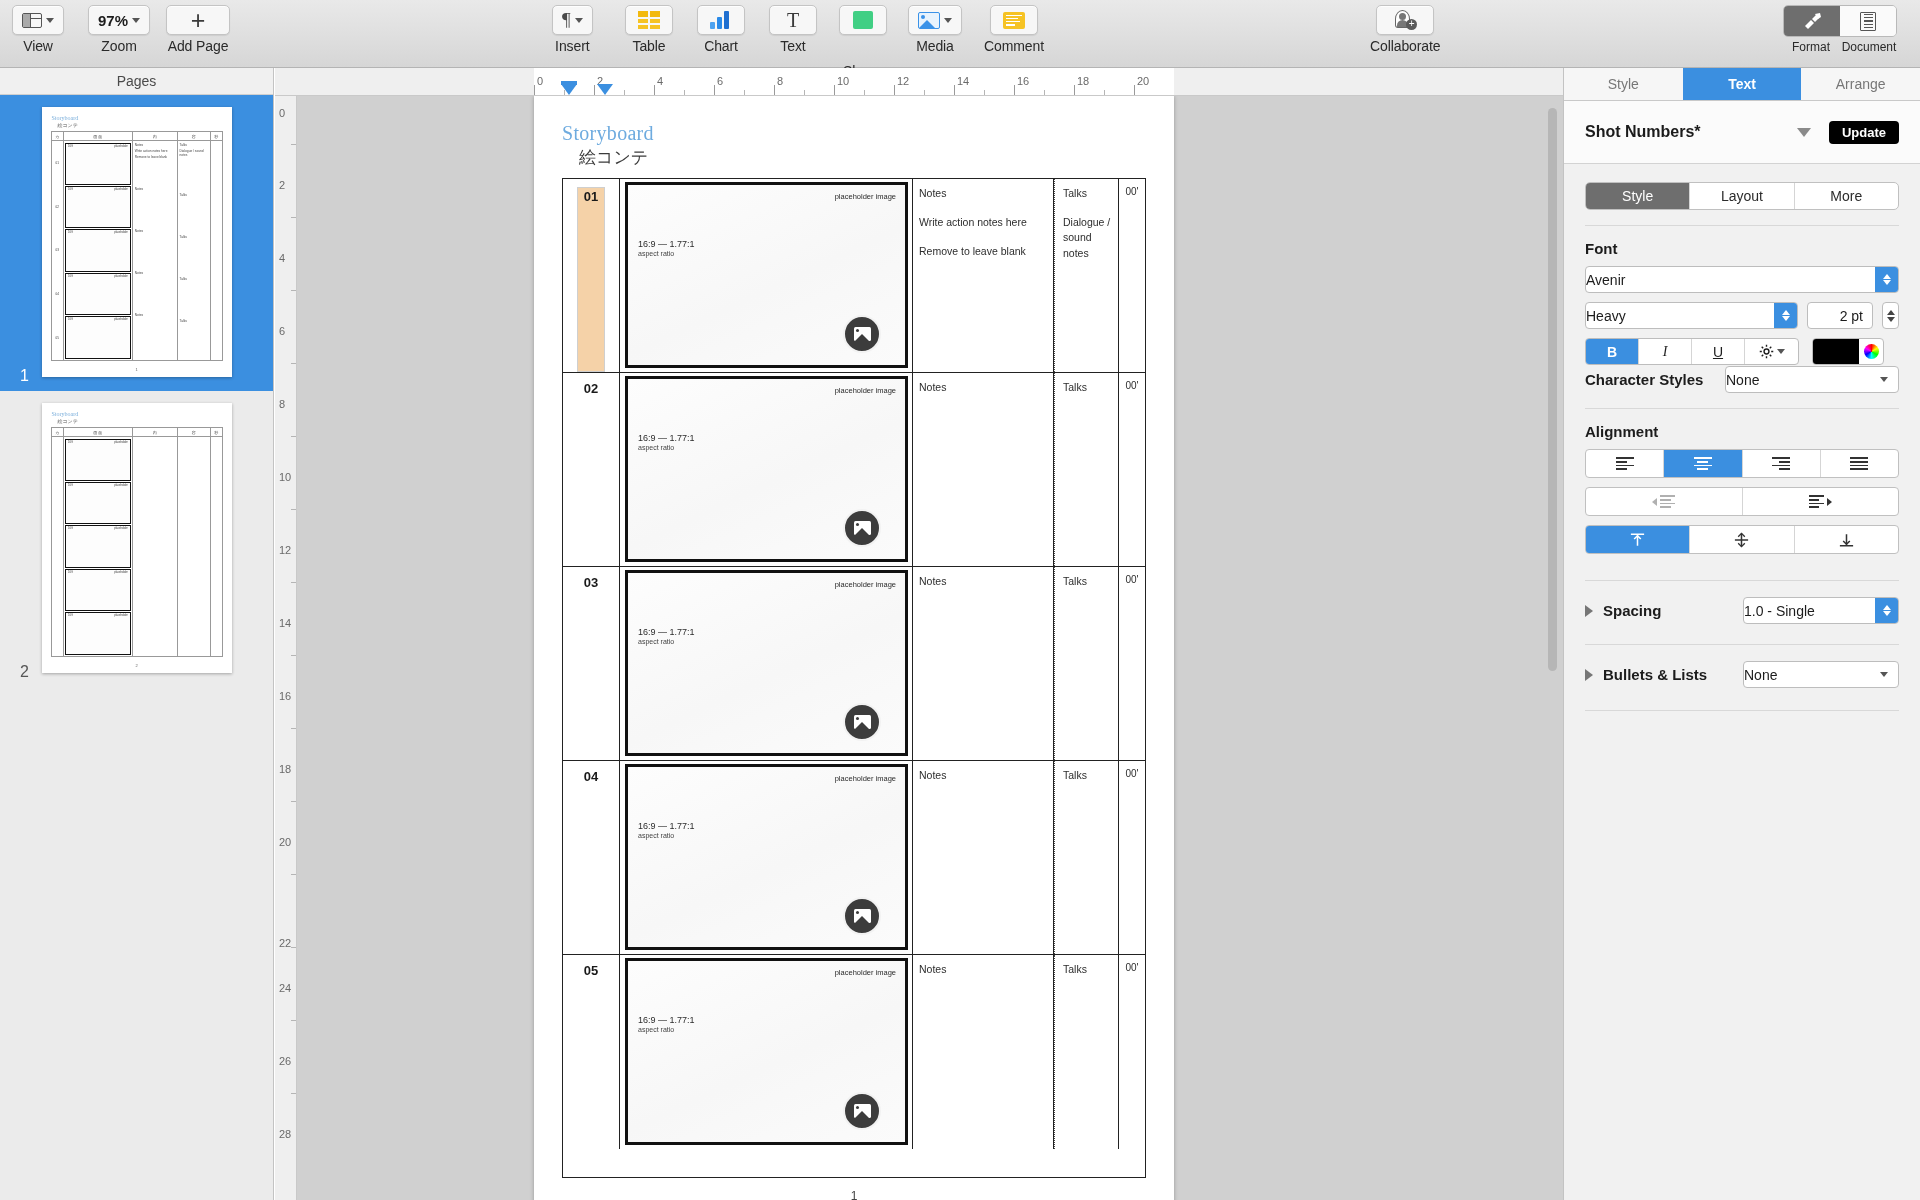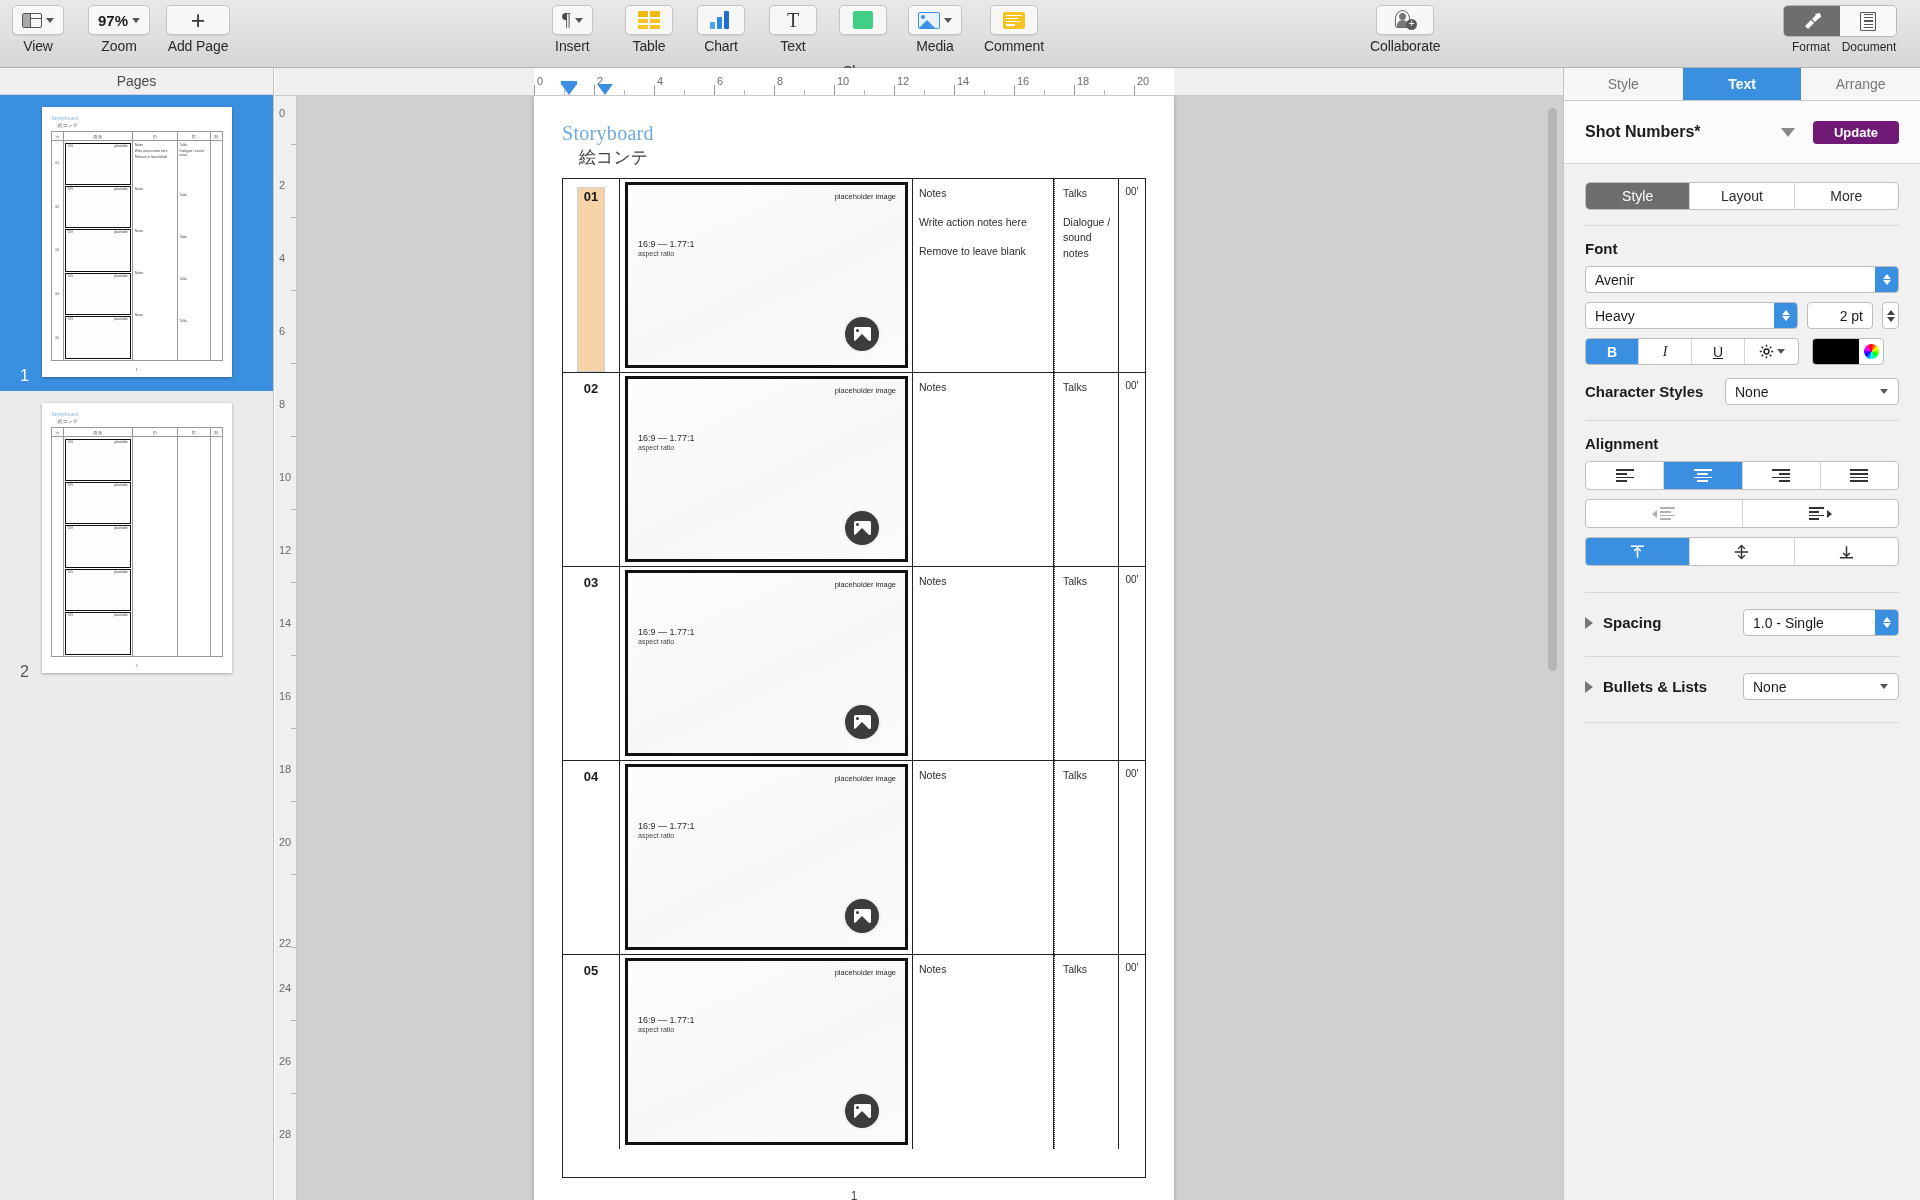--- a/index.html
+++ b/index.html
@@ -241,35 +241,35 @@
   .insp-tab { flex:1; display:flex; align-items:center; justify-content:center; font-size:14px; color:#777; }
   .insp-tab.active { background:#3b8fe0; color:#fff; font-weight:600; }
 
   .style-row {
     height: 63px; background:#fbfbfb; border-bottom: 1px solid #d3d3d3;
     display:flex; align-items:center; padding: 0 21px;
   }
   .style-name { font-size: 16px; font-weight: bold; color:#1b1b1b; flex:1;}
   .tri-down { width:0;height:0;border-left:7px solid transparent;border-right:7px solid transparent;border-top:9px solid #8a8a8a; margin-right: 18px;}
   .update-btn {
-    background:#701a75; color:#fff; font-size: 13px; font-weight:bold;
-    border-radius: 4px; padding: 4px 21px;
+    background:#000000; color:#fff; font-size: 13px; font-weight:bold;
+    border-radius: 4px; padding: 4px 13px;
   }
 
   .seg3 { display:flex; margin: 18px 21px 0 21px; border:1px solid #c0c0c0; border-radius:5px; overflow:hidden; background:#fff;}
   .seg3 div { flex:1; text-align:center; font-size:14px; padding: 5px 0; color:#2b2b2b; border-right:1px solid #d5d5d5;}
   .seg3 div:last-child{border-right:none;}
   .seg3 div.on { background:#6e6e6e; color:#fff;}
 
   .sec-divider { height:1px; background:#d8d8d8; margin: 15px 21px 0 21px; }
   .sec-label { font-size: 15px; font-weight:bold; color:#1c1c1c; margin: 14px 0 9px 21px; }
 
   .fld {
     background:#fff; border:1px solid #bdbdbd; border-radius:4px;
-    height: 27px; display:flex; align-items:center; padding-left: 9px;
+    height: 27px; display:flex; align-items:center; 
     font-size: 14px; color:#1c1c1c; position:relative;
   }
   .stepper-blue {
     position:absolute; right:0; top:0; bottom:0; width:23px; background:#3b8fe0;
     border-radius: 0 3px 3px 0; display:flex; flex-direction:column; align-items:center; justify-content:center; gap:1px;
   }
   .stepper-blue .up { width:0;height:0;border-left:4px solid transparent;border-right:4px solid transparent;border-bottom:5px solid #fff;}
   .stepper-blue .dn { width:0;height:0;border-left:4px solid transparent;border-right:4px solid transparent;border-top:5px solid #fff;}
   .stepper-plain {
     width:17px; height:27px; border:1px solid #bdbdbd; border-radius:4px; background:#fff;
@@ -292,21 +292,21 @@
   }
   .color-well .swatch { flex:1; background:#000; }
   .color-well .wheel {
     width:24px; display:flex; align-items:center; justify-content:center;
   }
   .wheel-dot {
     width:15px;height:15px;border-radius:50%;
     background: conic-gradient(#ff0000,#ffff00,#00ff00,#00ffff,#0000ff,#ff00ff,#ff0000);
   }
 
-  .kv-row { display:flex; align-items:center; margin: 13px 21px 0 21px; }
+  .kv-row { display:flex; align-items:center; margin: 1px 21px 0 21px; }
   .kv-label { font-size:15px; font-weight:bold; color:#1c1c1c; }
 
   .align-group { display:flex; margin: 0 21px 0 21px; border:1px solid #c0c0c0; border-radius:4px; overflow:hidden; background:#fff;}
   .align-group div { flex:1; height:27px; display:flex; align-items:center; justify-content:center; border-right:1px solid #d5d5d5;}
   .align-group div:last-child{border-right:none;}
   .align-group div.on { background:#3b8fe0; }
   .ali { display:flex; flex-direction:column; gap:2px; width:18px;}
   .ali i { display:block; height:1.7px; background:#333; }
   .align-group div.on .ali i { background:#fff; }
 

